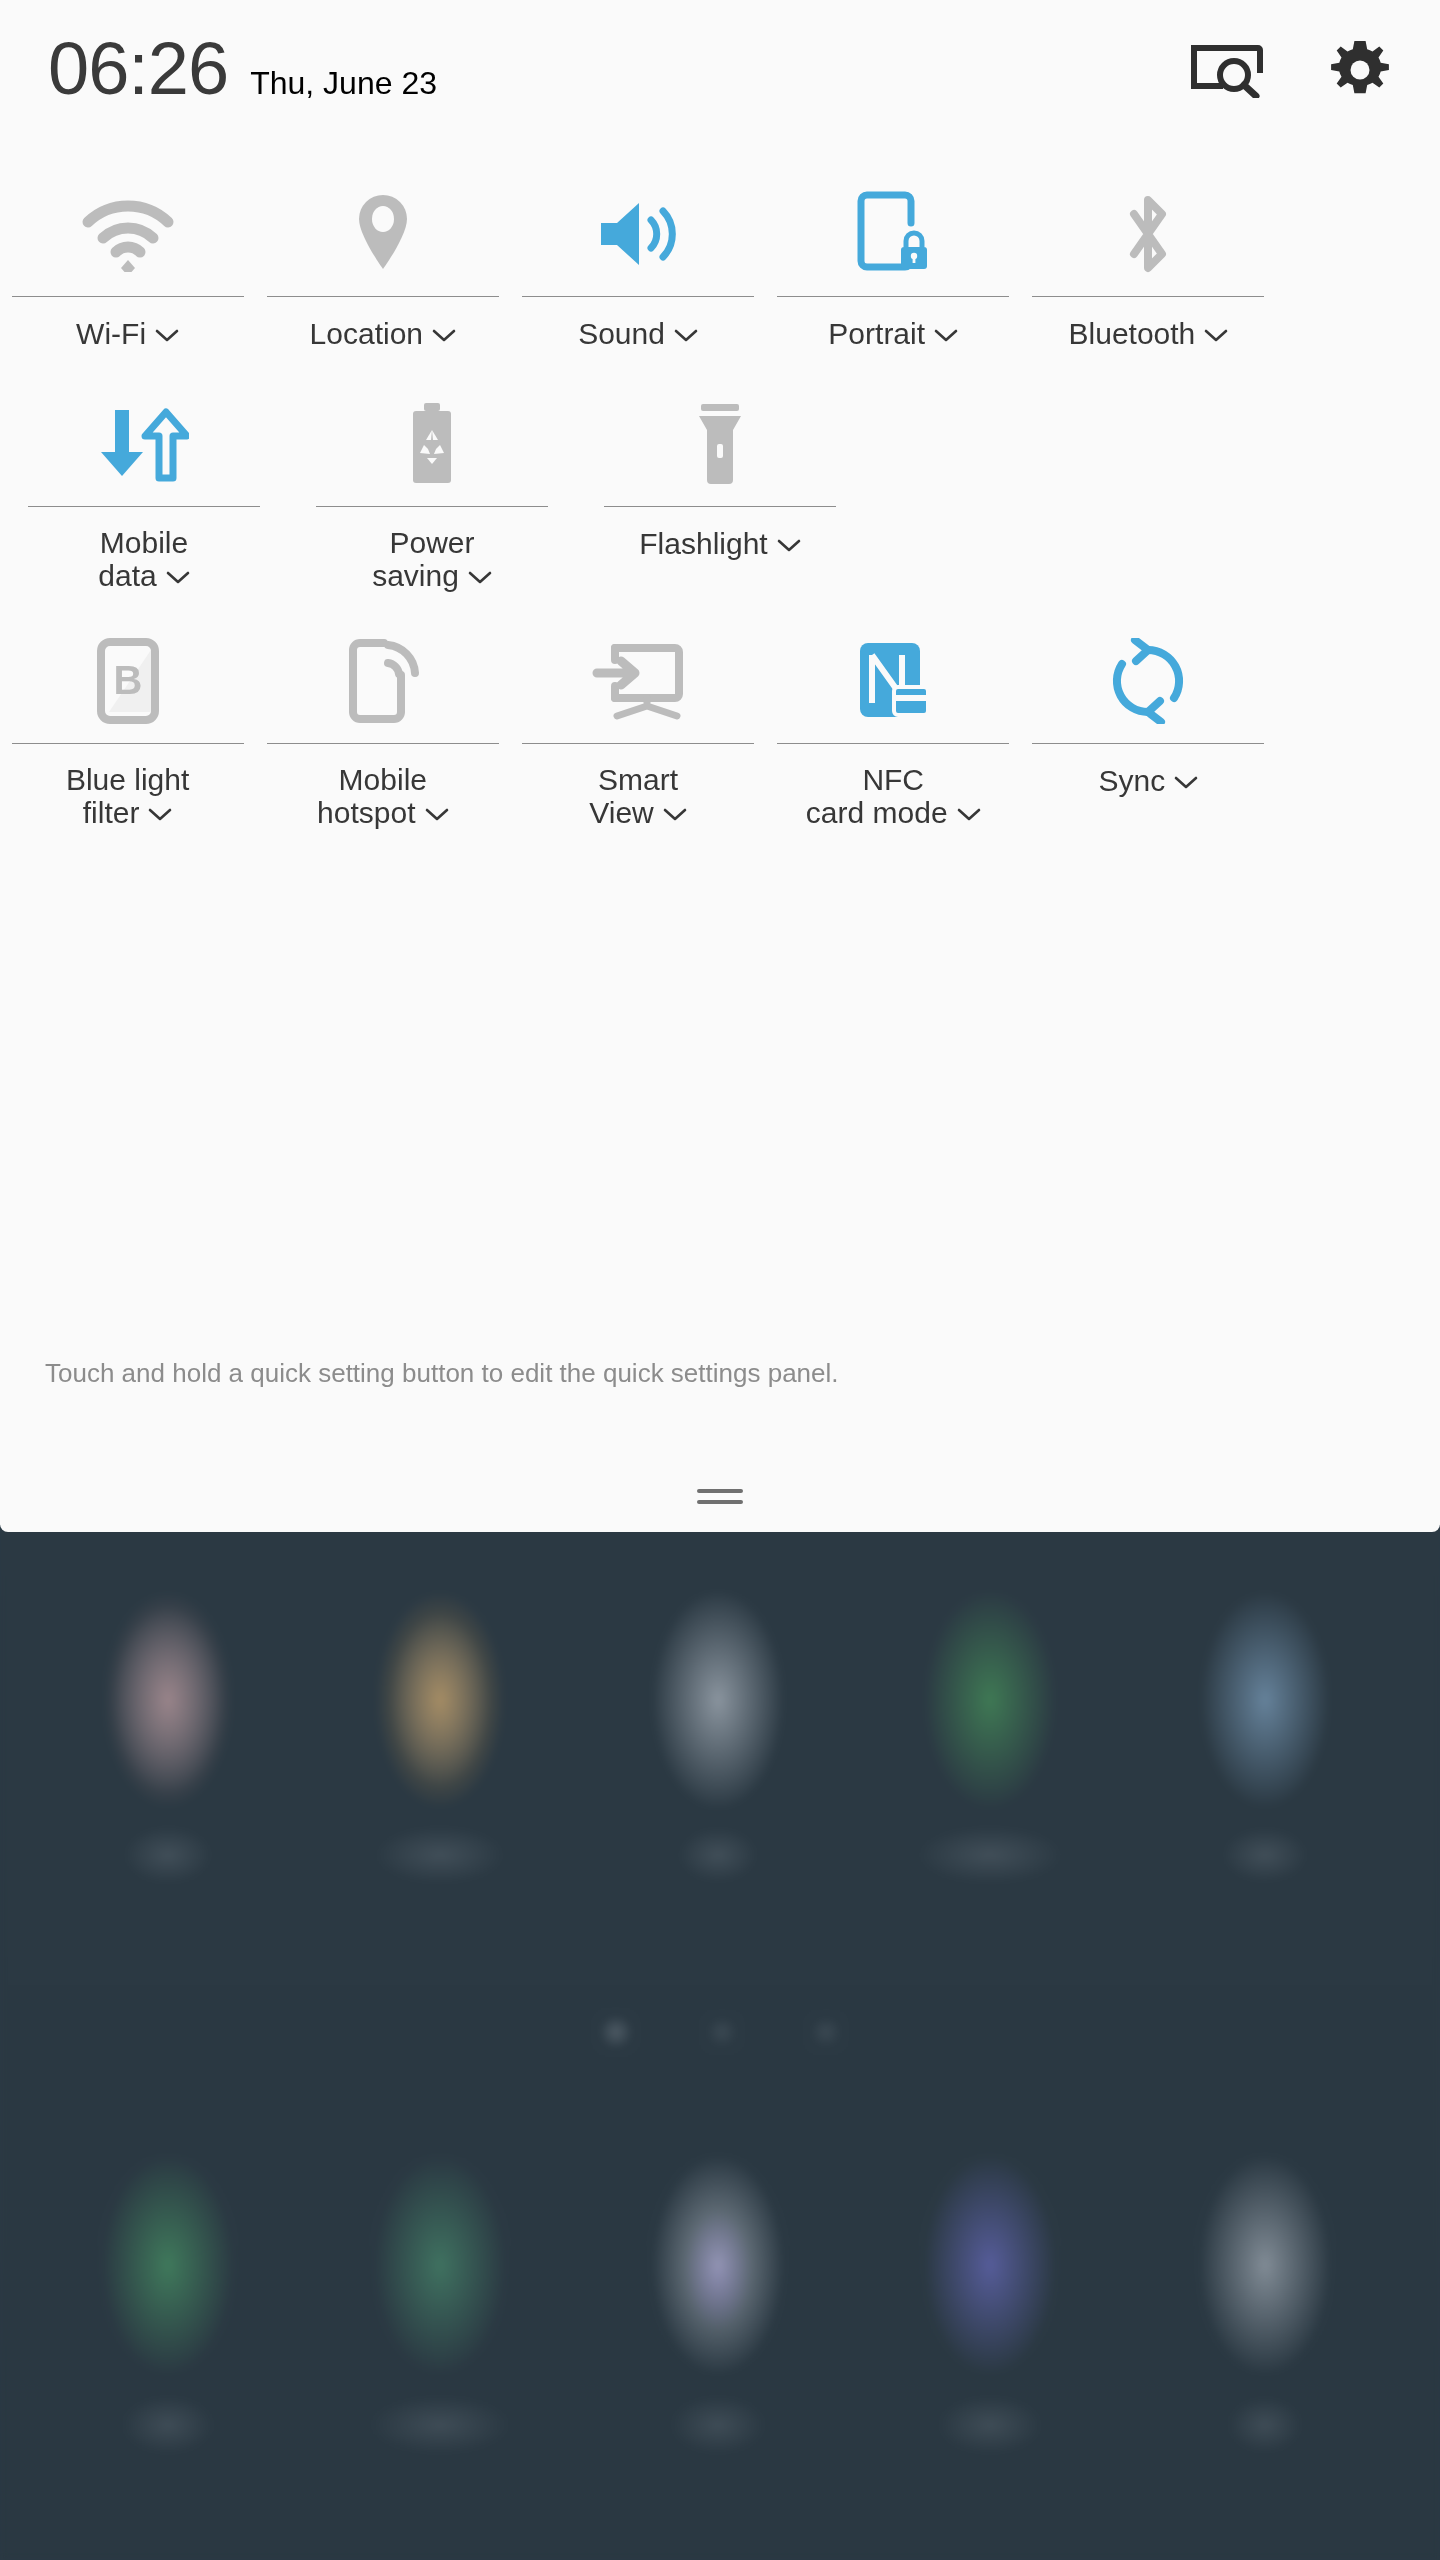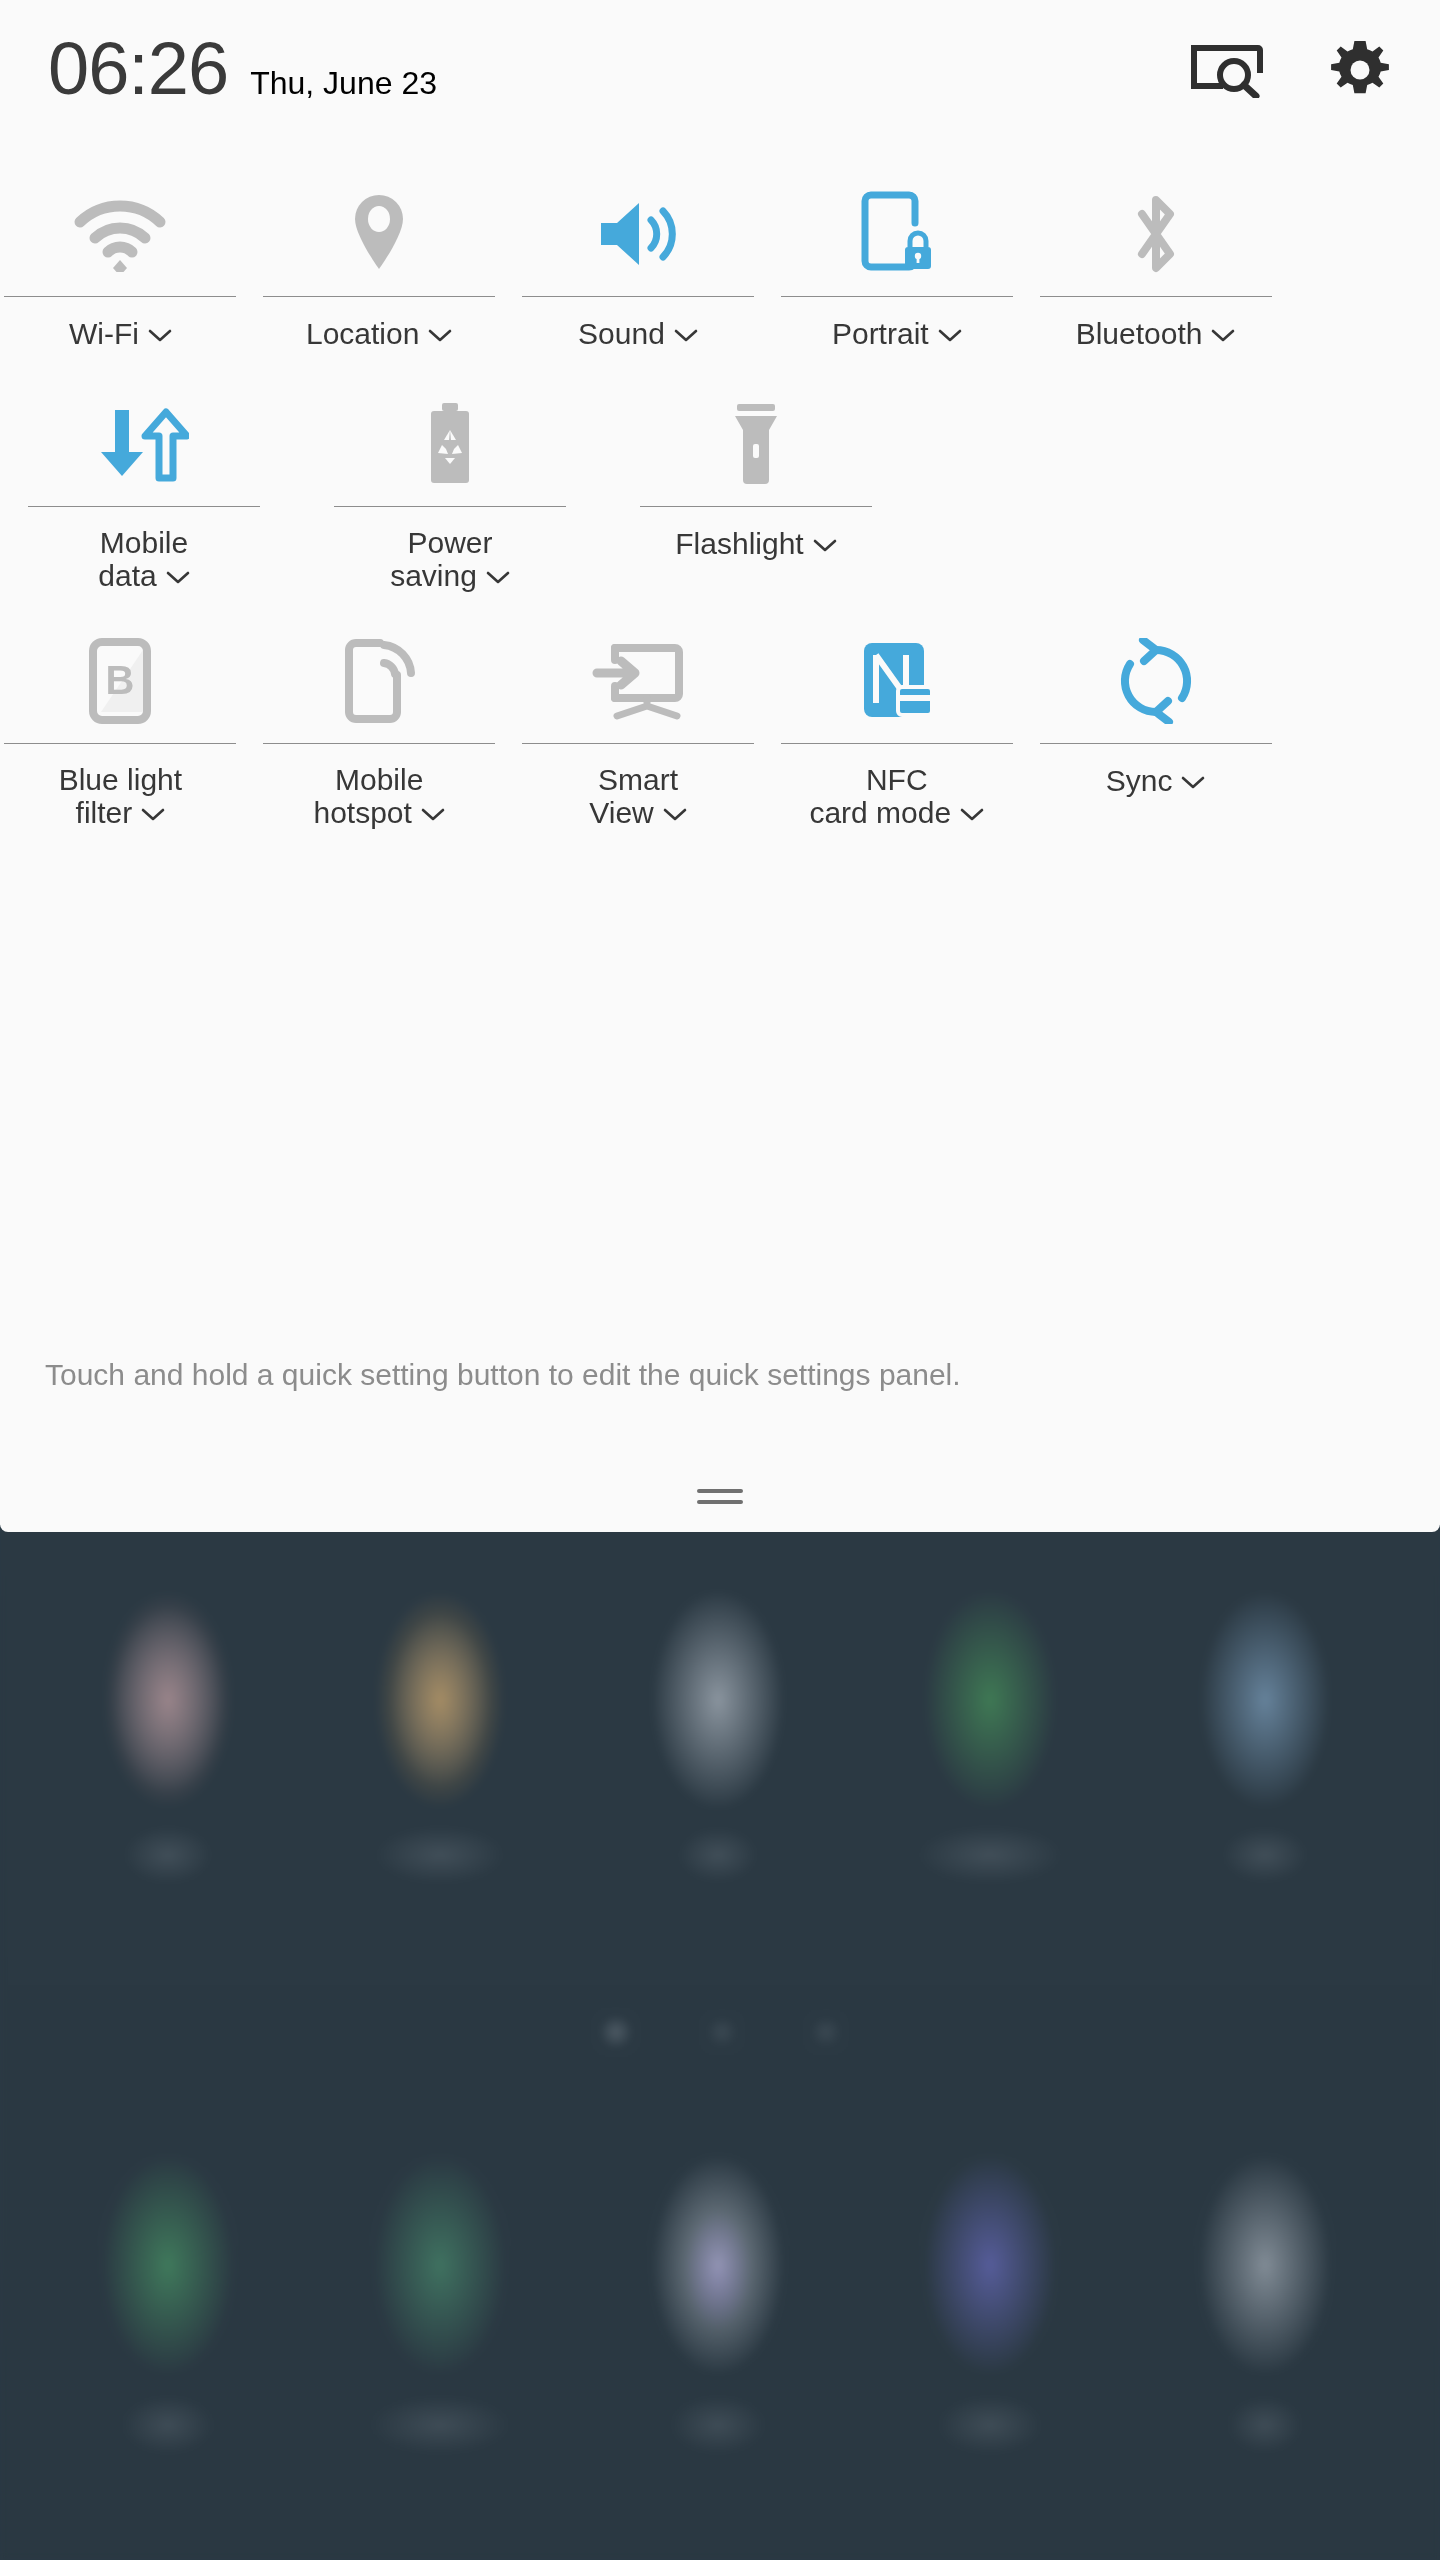--- a/index.html
+++ b/index.html
@@ -96,21 +96,20 @@
 
   
   .qs-grid {
     position: absolute;
     left: 0; top: 168px;
     width: 1440px;
   }
   .qs-row {
     display: flex;
     width: 1276px;
-    gap: 18px;
   }
   .qs-row-1 { height: 210px; }
   .qs-row-2 { height: 237px; }
   .qs-row-3 { height: 237px; }
 
   .qs-tile {
     width: 288px;
     position: relative;
     display: flex;
     flex-direction: column;
@@ -142,21 +141,21 @@
     display: inline-block;
     margin-left: 9px;
     vertical-align: 1px;
   }
 
   
   .qs-hint {
     position: absolute;
     left: 45px;
     top: 1358px;
-    font-size: 30px;
+    font-size: 26px;
     color: #8c8c8c;
     font-weight: 400;
   }
 
   
   .qs-handle {
     position: absolute;
     left: 50%;
     transform: translateX(-50%);
     top: 1489px;

